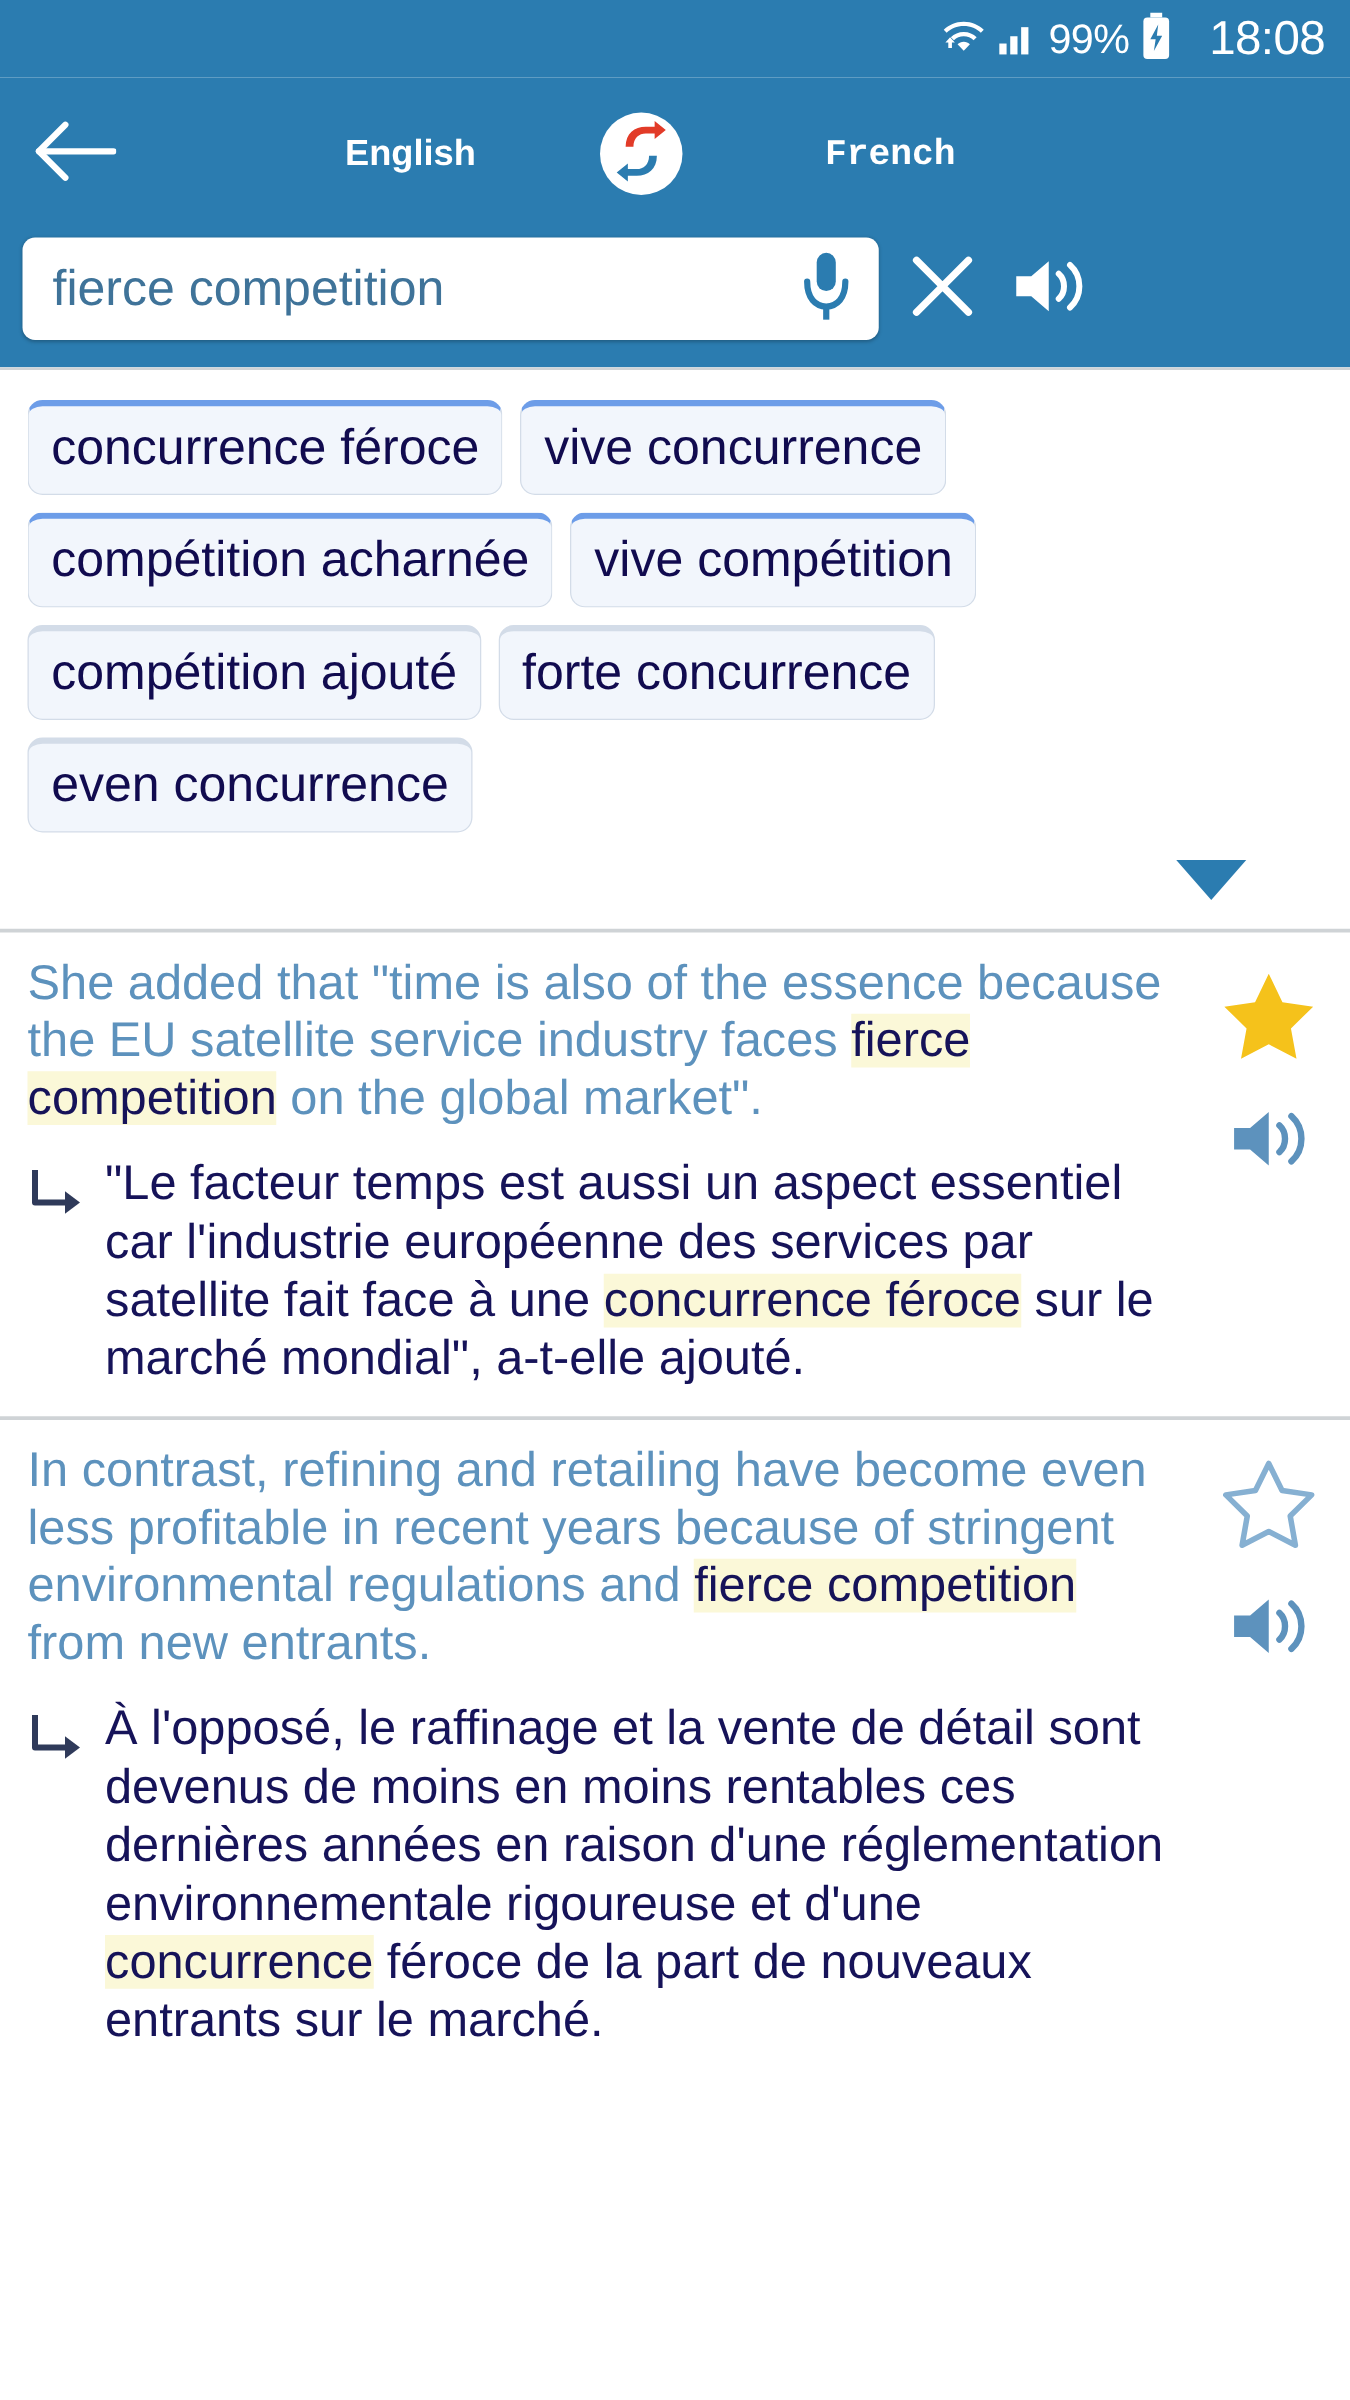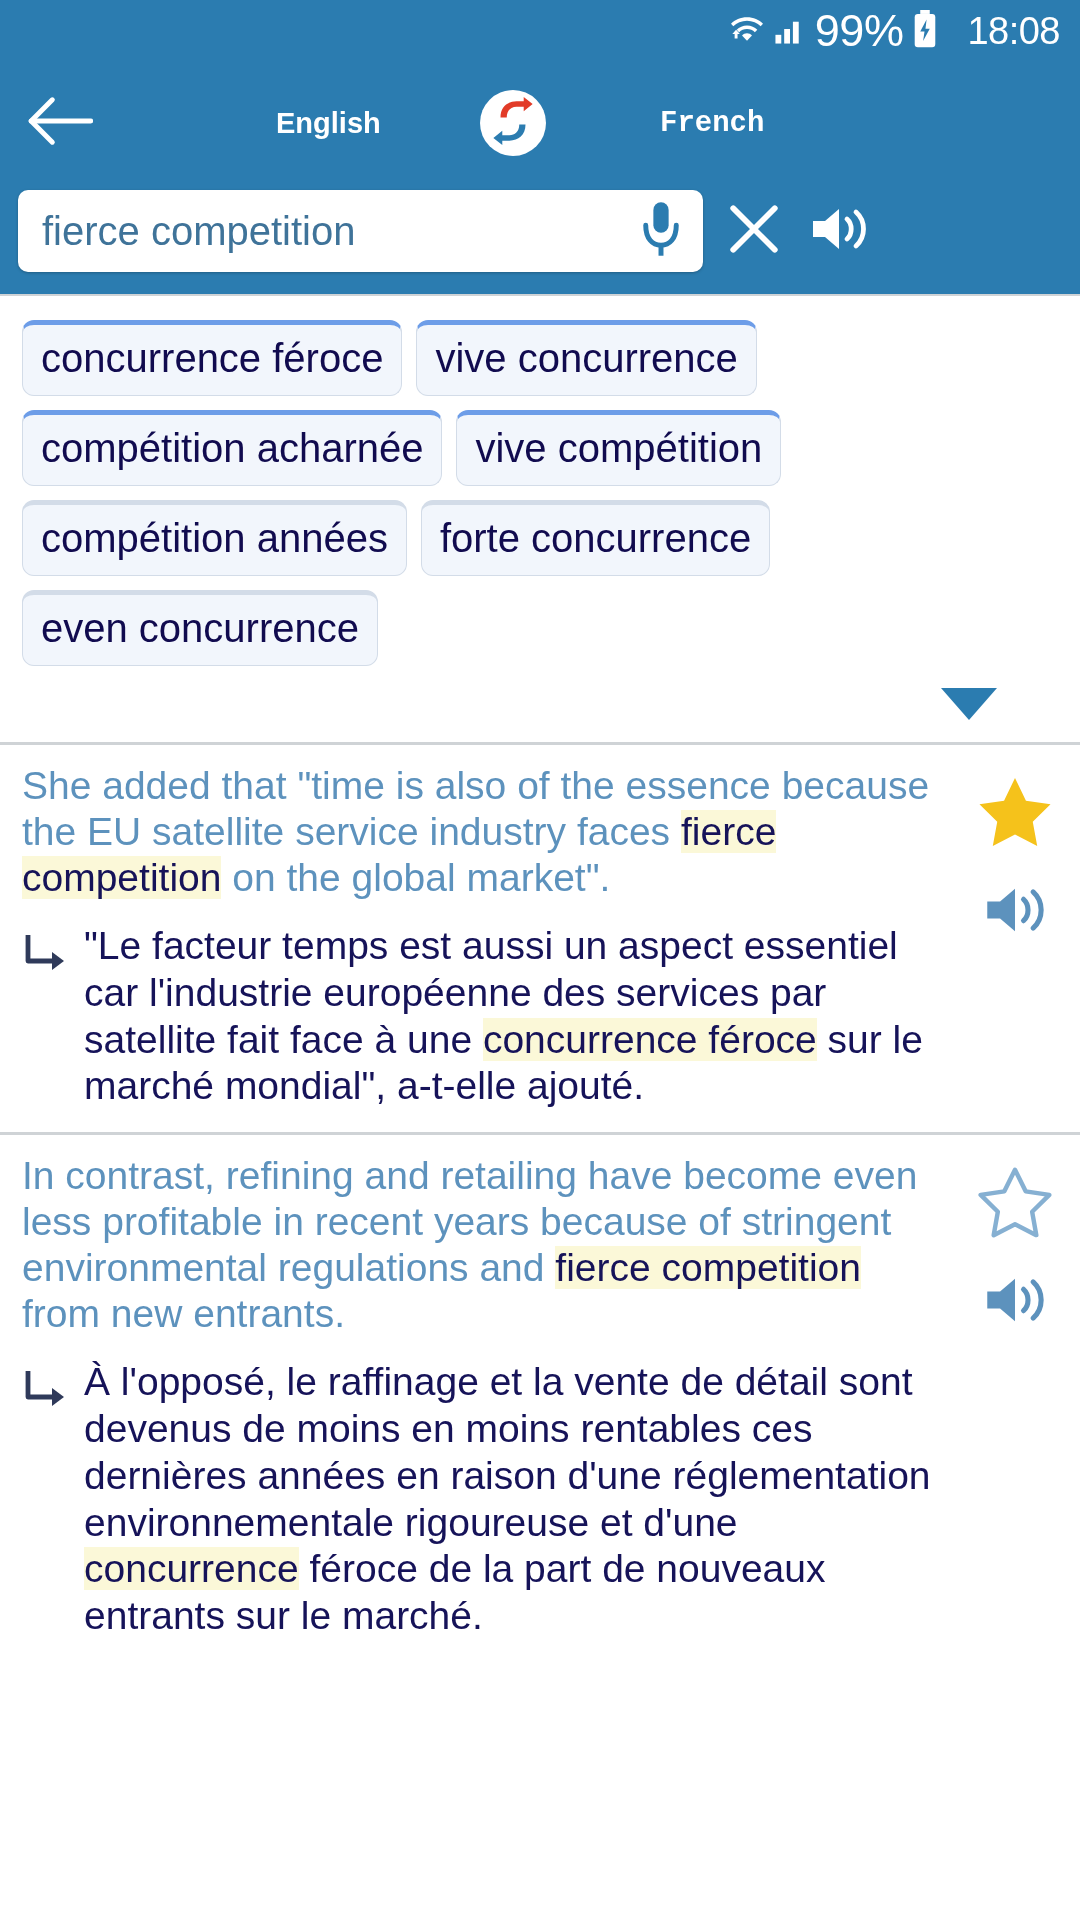--- a/index.html
+++ b/index.html
@@ -18,21 +18,21 @@
     background: #2b7cb0;
     display: flex;
     align-items: center;
     justify-content: flex-end;
     padding: 0 20px;
     gap: 10px;
     color: #ffffff;
   }
   .status-icons { display: flex; align-items: center; gap: 9px; }
   .status-text {
-    font-size: 45px;
+    font-size: 33px;
     font-weight: 400;
     color: #ffffff;
     letter-spacing: -0.5px;
   }
   .status-time {
     font-size: 38px;
     font-weight: 400;
     color: #ffffff;
     margin-left: 20px;
     letter-spacing: -0.5px;
@@ -286,21 +286,21 @@
     </span>
   </div>
 </div>
 
 <div class="chips-section">
   <div class="chips-wrap" id="chips-wrap">
       <div class="chip strong">concurrence féroce</div>
       <div class="chip strong">vive concurrence</div>
       <div class="chip strong">compétition acharnée</div>
       <div class="chip strong">vive compétition</div>
-      <div class="chip">compétition années</div>
+      <div class="chip">compétition ajouté</div>
       <div class="chip">forte concurrence</div>
       <div class="chip">even concurrence</div>
     </div>
   <div class="expand-row">
     <span class="expand-arrow">
       <svg width="62" height="40" viewBox="0 0 30 20">
         <path d="M1 2 L29 2 L15 18 Z" fill="#2b7cb0"></path>
       </svg>
     </span>
   </div>

